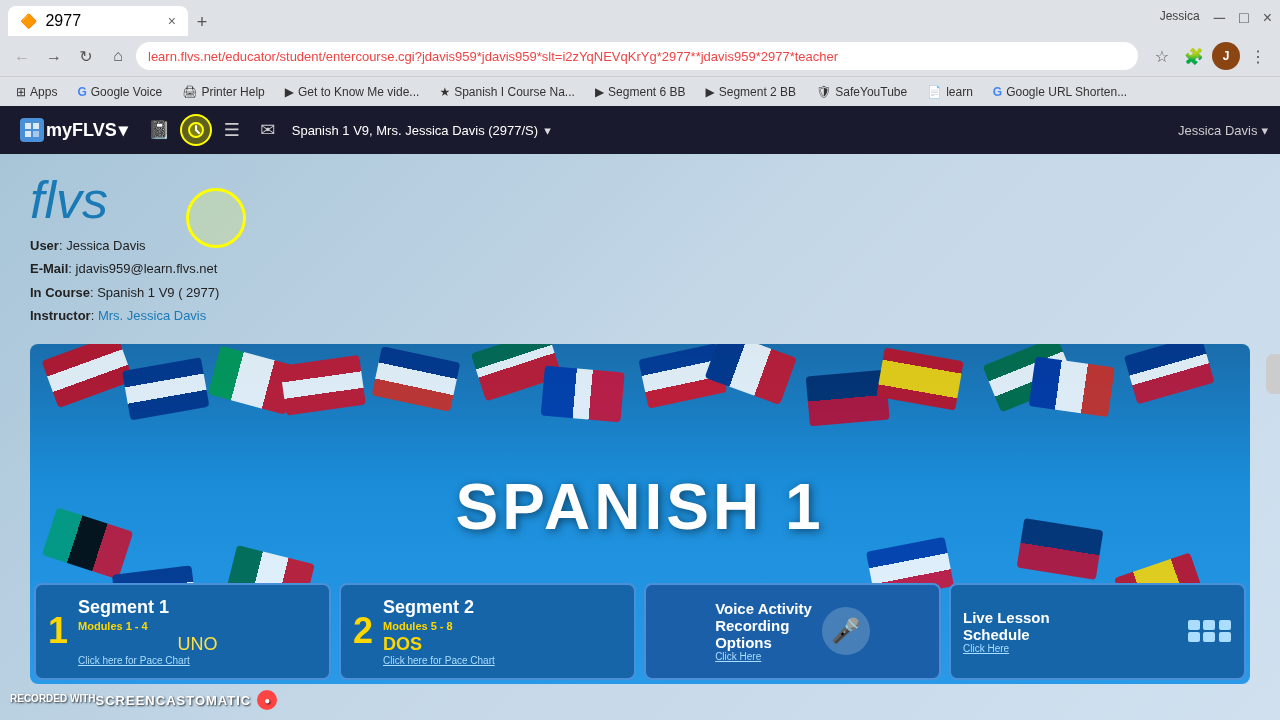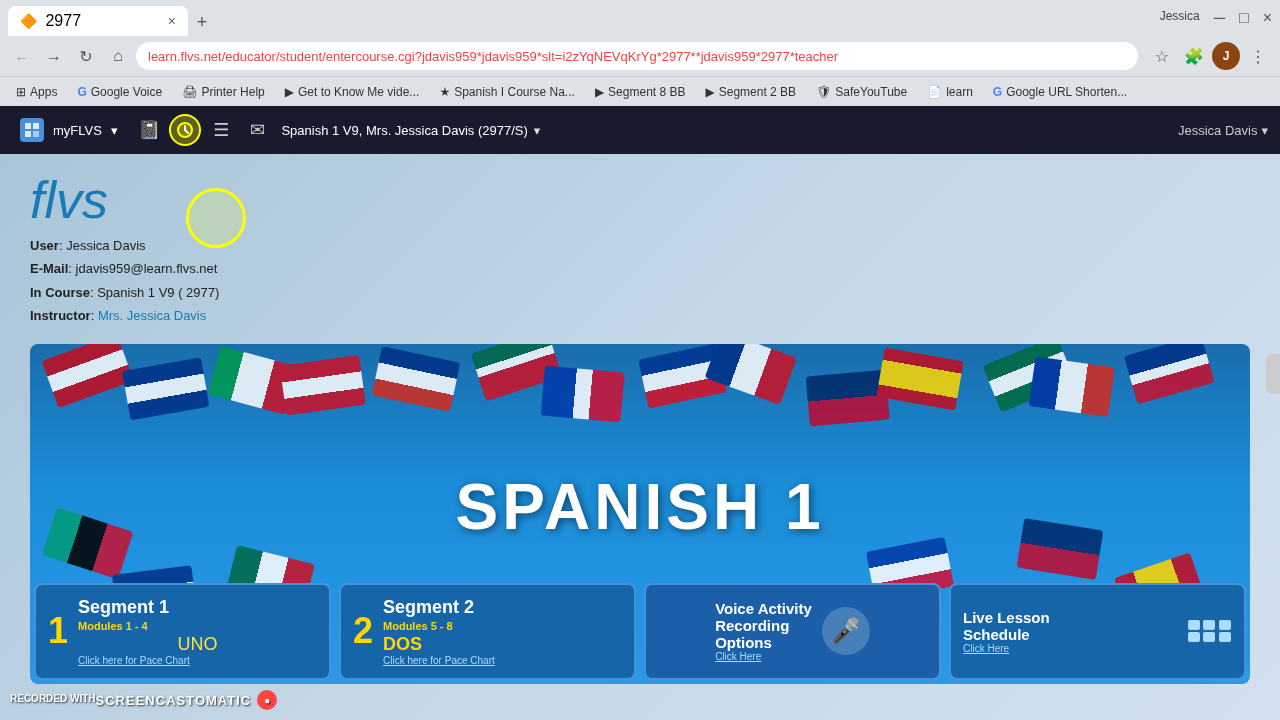--- a/index.html
+++ b/index.html
@@ -156,24 +156,24 @@
       background: #1a1a2e;
       height: 48px;
       display: flex;
       align-items: center;
       padding: 0 12px;
       gap: 8px;
     }
     .flvs-logo-btn {
       display: flex;
       align-items: center;
-      gap: 9px;
+      gap: 2px;
       color: #fff;
-      font-size: 13px;
-      font-weight: normal;
+      font-size: 18px;
+      font-weight: bold;
       cursor: pointer;
       background: transparent;
       border: none;
       padding: 4px 8px;
       border-radius: 4px;
     }
     .flvs-logo-icon {
       width: 24px;
       height: 24px;
       background: #4a90d9;
@@ -469,21 +469,21 @@
     <div class="bookmark-item">
       <span class="bookmark-favicon">▶</span>
       <span>Get to Know Me vide...</span>
     </div>
     <div class="bookmark-item">
       <span class="bookmark-favicon">★</span>
       <span>Spanish I Course Na...</span>
     </div>
     <div class="bookmark-item">
       <span class="bookmark-favicon">▶</span>
-      <span>Segment 8 BB</span>
+      <span>Segment 6 BB</span>
     </div>
     <div class="bookmark-item">
       <span class="bookmark-favicon">▶</span>
       <span>Segment 2 BB</span>
     </div>
     <div class="bookmark-item">
       <span class="bookmark-favicon">🛡</span>
       <span>SafeYouTube</span>
     </div>
     <div class="bookmark-item">

